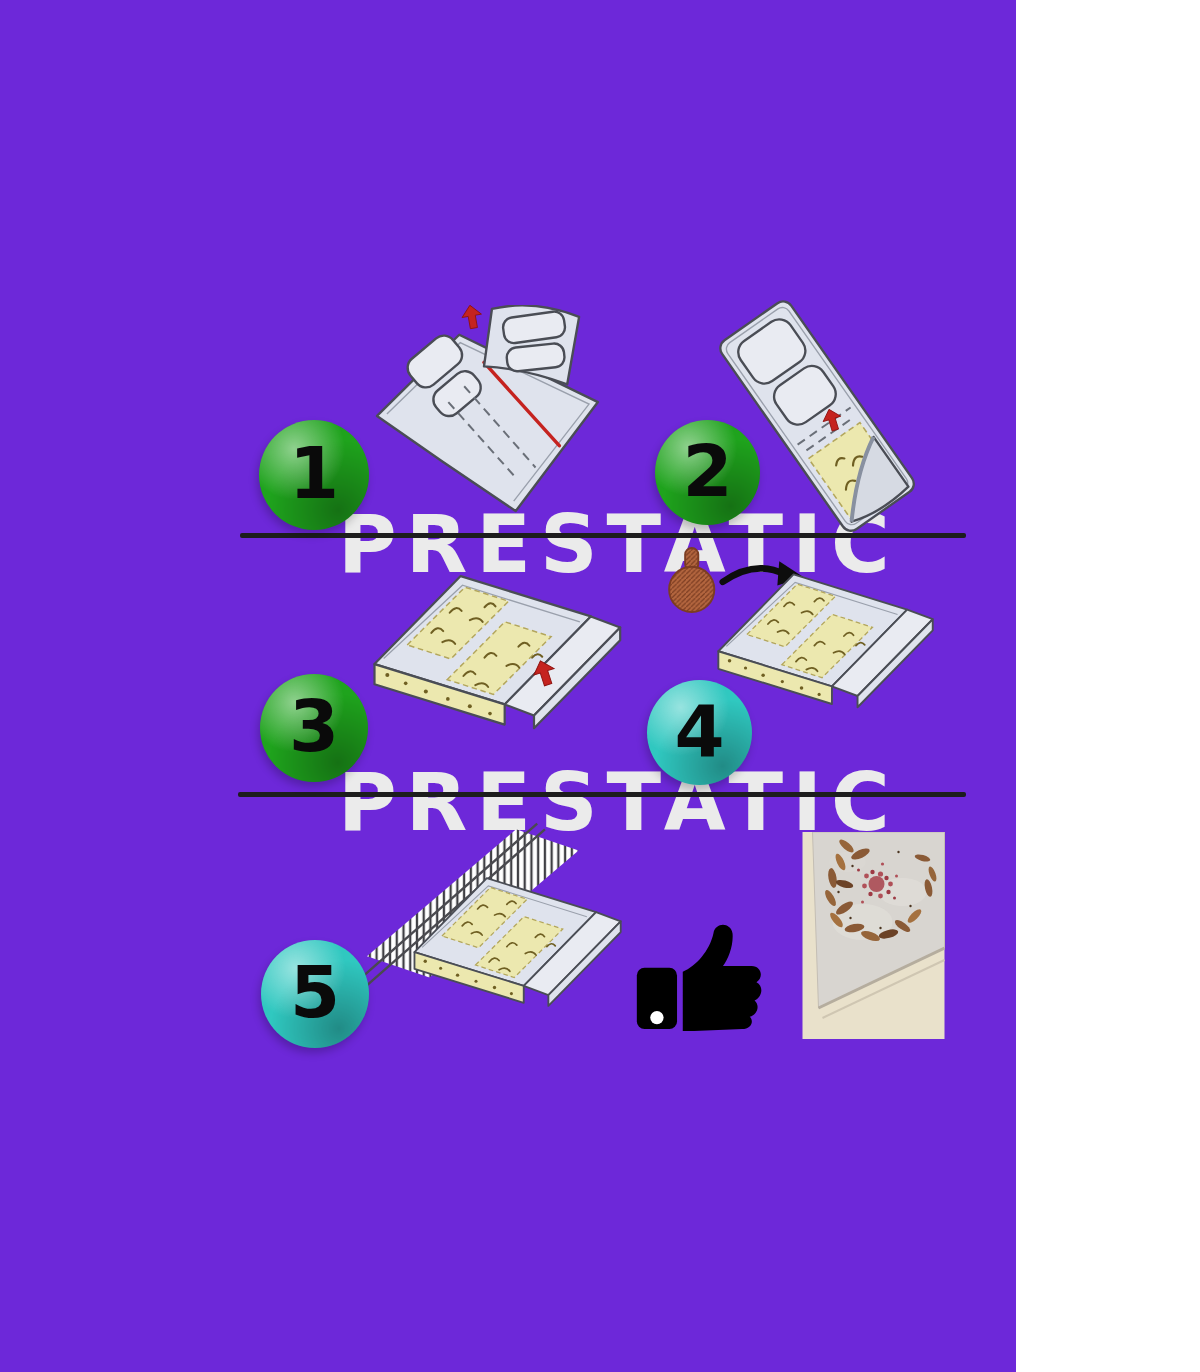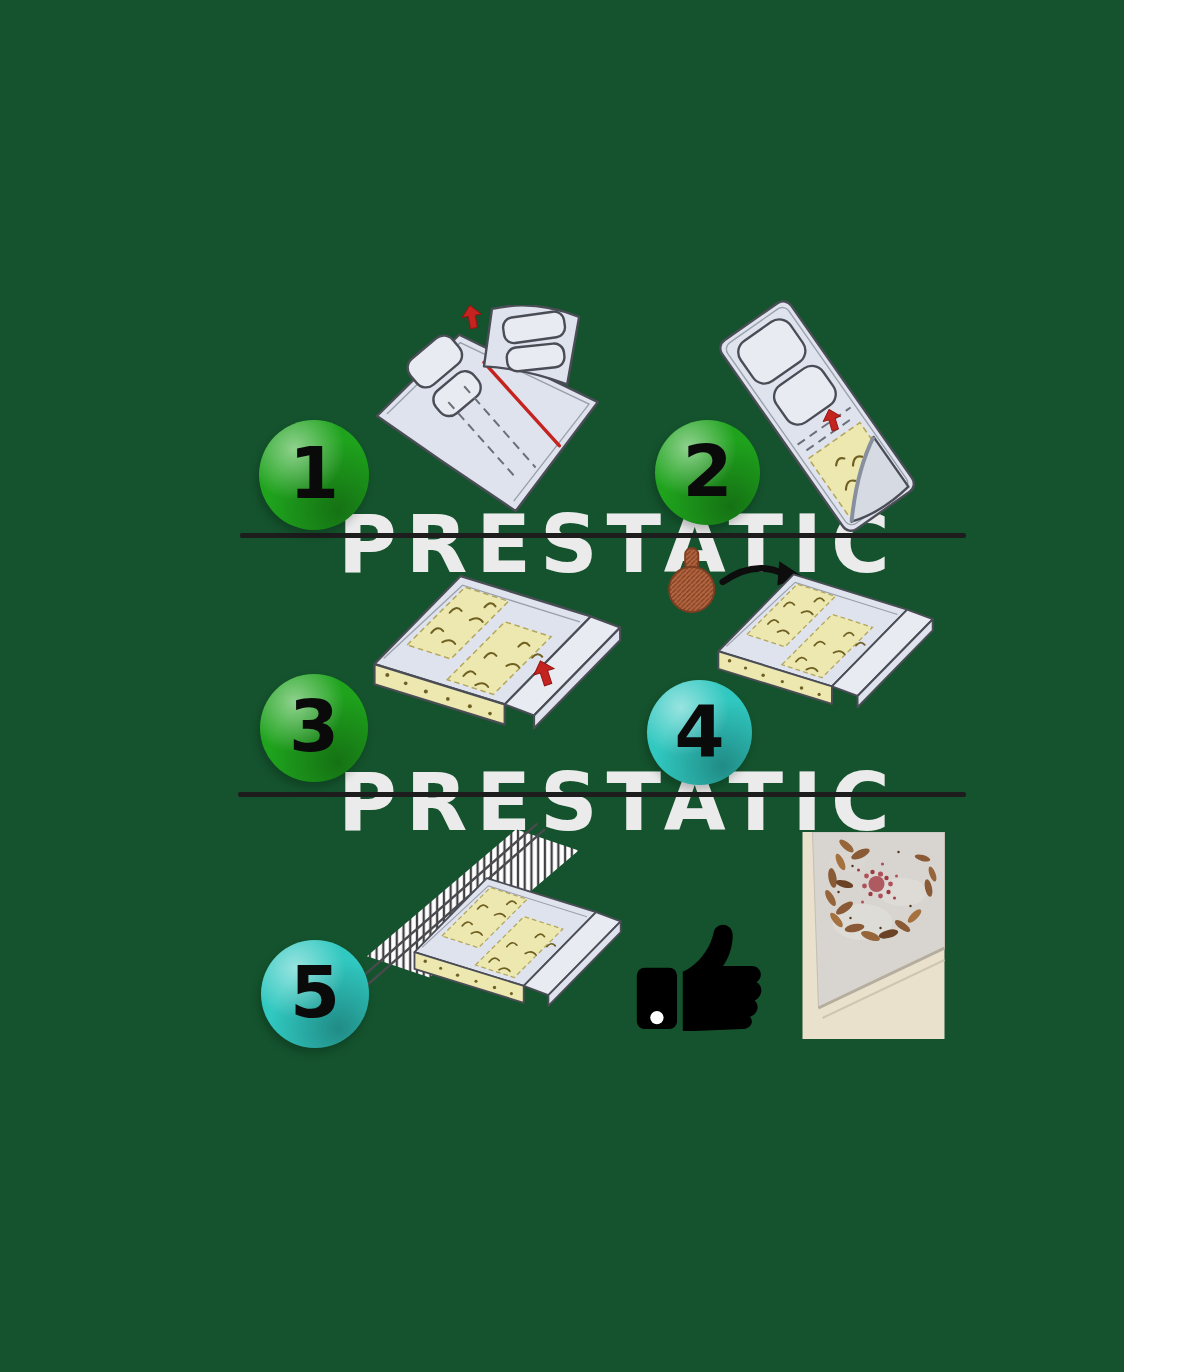--- a/index.html
+++ b/index.html
@@ -1,17 +1,17 @@
 <!DOCTYPE html>
 <html style="--badge-text: #0a0a0a; --divider: #1d1d1d; --watermark: #ebebeb; --sheet-fill: #dfe3ed; --sheet-fill-light: #e9ebf2; --sheet-stroke: #4a4d55; --inner-line: #9aa0ac; --glue-fill: #ece8af; --glue-stroke: #b3a65c; --squiggle: #6f5f22; --accent-red: #c5231f; --bait-fill: #b4663f; --bait-stroke: #7c3d22; --arrow-black: #0d0d0d; --thumb-black: #000000; --wall-hatch: #3f3f44; --photo-bg: #e9e1cb; --photo-board: #d8d5d0; --photo-bait: #a8434c; --photo-roach: #8a5a36;"><head>
 <meta charset="utf-8">
 <style>
   html,body{margin:0;padding:0;background:#ffffff;}
   .canvas{
-    position:relative;width:1124px;height:1372px;background:#14532d;overflow:hidden;
+    position:relative;width:1016px;height:1372px;background:#6d28d9;overflow:hidden;
     font-family:"DejaVu Sans","Liberation Sans",sans-serif;
   }
   .watermark{
     position:absolute;z-index:0;font-weight:700;font-size:80px;letter-spacing:9px;
     color:var(--watermark);user-select:none;white-space:nowrap;
   }
   .wm1{left:338px;top:498px;}
   .wm2{left:338px;top:756px;}
   .divider{position:absolute;z-index:2;height:5px;background:var(--divider);border-radius:2px;}
   .d1{left:240px;top:533px;width:726px;}

